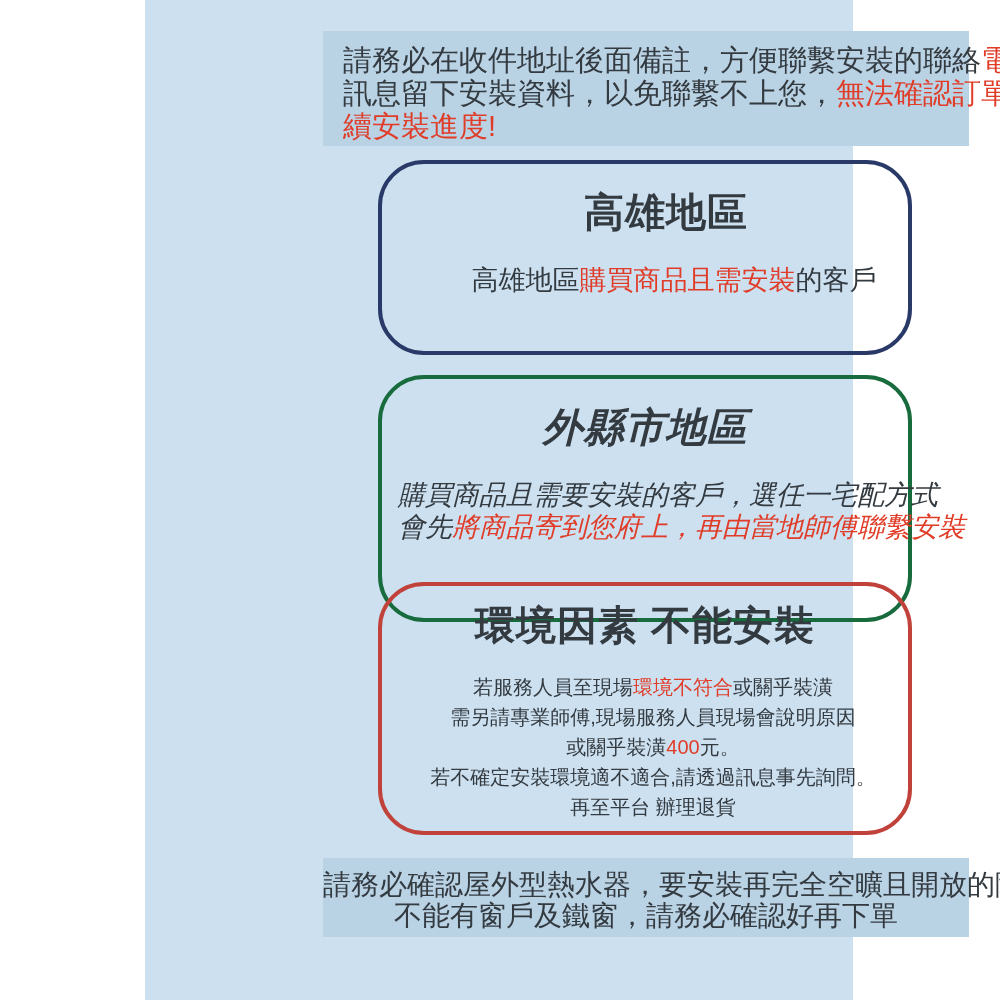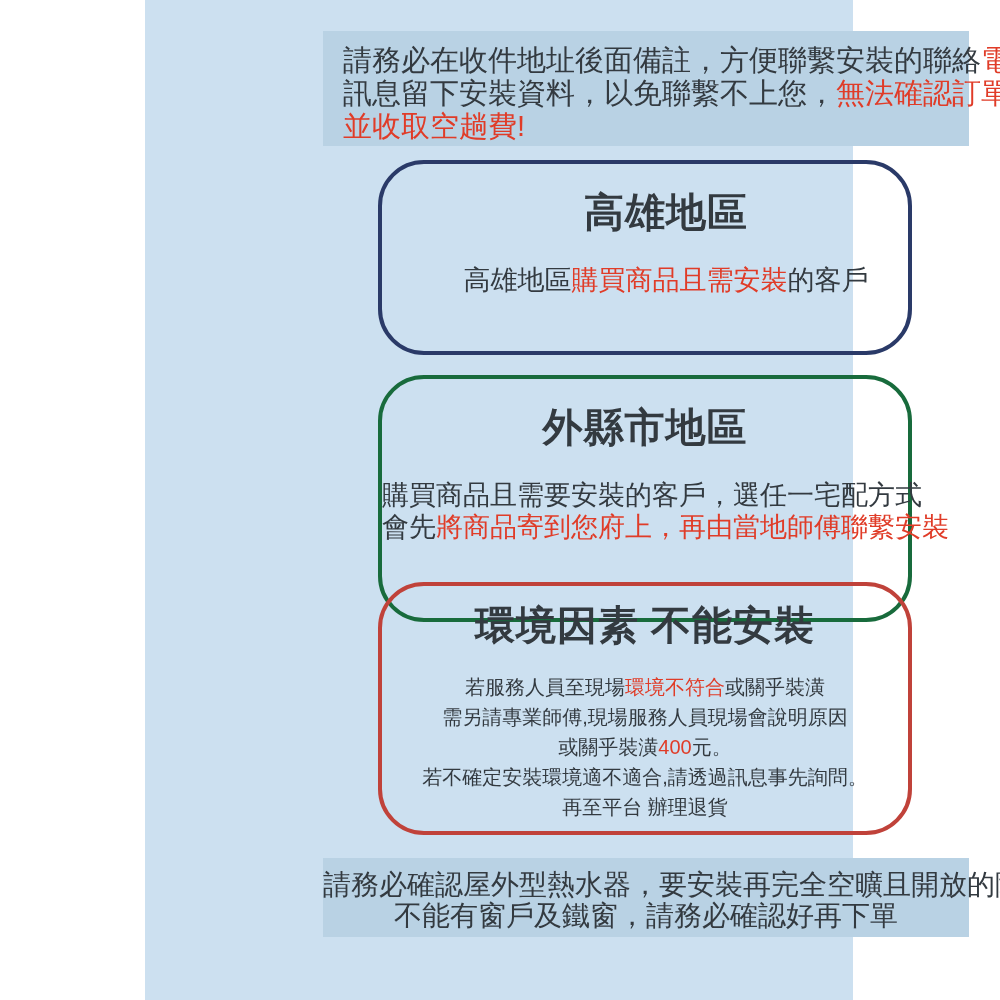--- a/index.html
+++ b/index.html
@@ -30,49 +30,49 @@
     left:178px;top:858px;width:646px;height:79px;
     padding-top:11px;
     font-size:28px;line-height:31px;text-align:center;
   }
   .rbox{
     position:absolute;left:233px;width:534px;box-sizing:border-box;
     border:4px solid #000;border-radius:46px;background:transparent;
     text-align:center;
   }
   .rbox-0{top:160px;height:195px;padding-left:42px;}
-  .rbox-1{top:375px;height:247px;}
+  .rbox-1{top:375px;height:247px;font-style:italic;}
   .rbox-2{top:582px;height:253px;}
   .box-title{
     margin-top:25px;font-size:40px;line-height:46px;font-weight:bold;
     color:var(--dark);letter-spacing:1px;
   }
   .rbox-2 .box-title{margin-top:16px;}
   .box-body{
-    margin-top:29px;font-size:27px;line-height:32px;
+    margin-top:29px;font-size:27px;line-height:32px;margin-left:16px;
   }
   .rbox-2 .box-body{margin-top:24px;font-size:20px;line-height:30px;}
   .line{white-space:nowrap;}
   .seg[data-color="dark"]{color:var(--dark);}
   .seg[data-color="red"]{color:var(--red);}
 </style>
 </head>
 <body>
 
 <div class="panel">
 
   <div class="note note-top">
     <div class="line">
       <span class="seg" data-color="dark">請務必在收件地址後面備註，方便聯繫安裝的聯絡</span><span class="seg" data-color="red">電話</span>
     </div>
     <div class="line">
       <span class="seg" data-color="dark">訊息留下安裝資料，以免聯繫不上您，</span><span class="seg" data-color="red">無法確認訂單，影響後</span>
     </div>
     <div class="line">
-      <span class="seg" data-color="red">並收取空趟費!</span>
+      <span class="seg" data-color="red">續安裝進度!</span>
     </div>
   </div>
 
   <div class="rbox rbox-0" style="border-color: rgb(42, 58, 104);">
     <div class="box-title">高雄地區</div>
     <div class="box-body">
       <div class="line">
         <span class="seg" data-color="dark">高雄地區</span><span class="seg" data-color="red">購買商品且需安裝</span><span class="seg" data-color="dark">的客戶</span>
       </div>
     </div>

